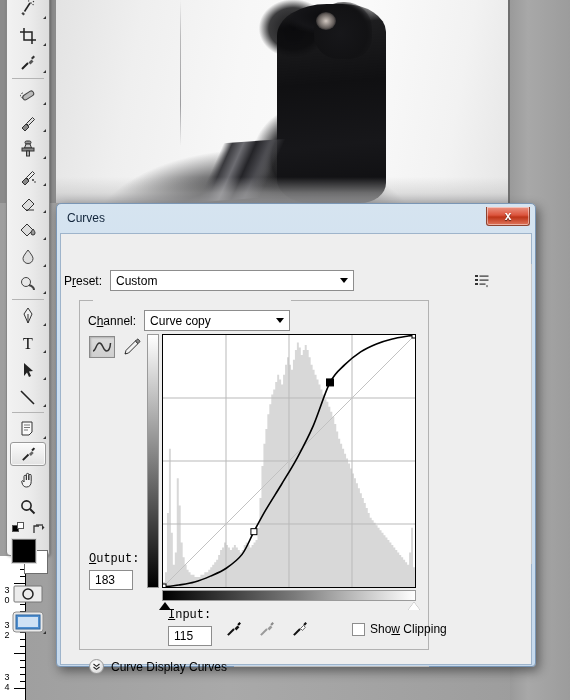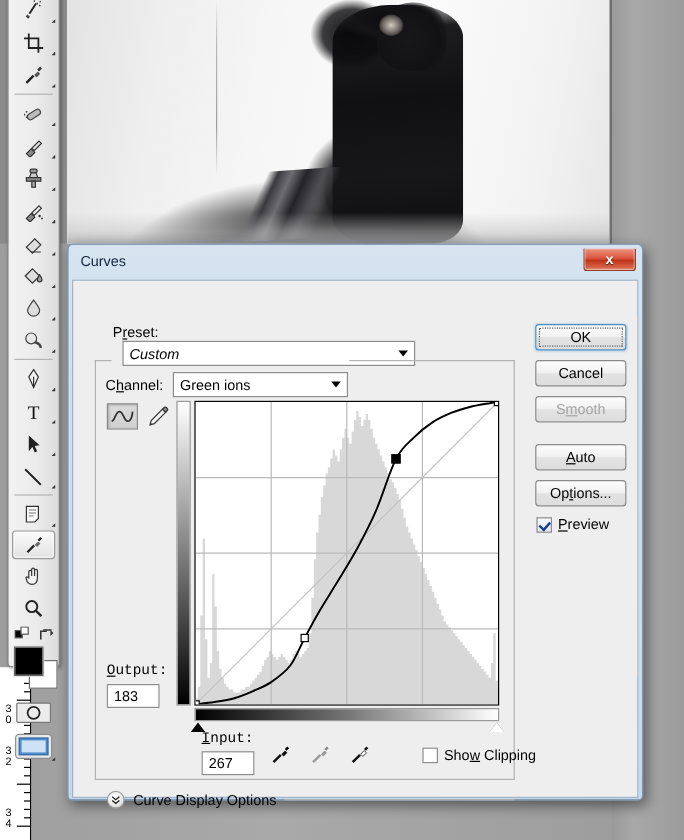--- a/index.html
+++ b/index.html
@@ -240,23 +240,23 @@
     position: relative;
     height: 432px;
     background: #eeeeee;
     border: 1px solid #9eb4cb;
     box-sizing: border-box;
   }
 
   
   .row-preset {
     position: absolute;
-    left: 33px; top: 36px;
-    display: flex;
-    flex-direction: column;
+    left: 3px; top: 36px;
+    display: flex;
+    align-items: center;
   }
   .lbl {
     font-size: 12px;
     color: #000;
     white-space: nowrap;
   }
   .lbl u { text-decoration: underline; }
   .combo {
     position: relative;
     background: #fff;
@@ -738,21 +738,21 @@
       <div class="dialog-title">Curves</div>
       <div class="close-btn">
         <span class="close-x">x</span>
       </div>
     </div>
 
     <div class="dialog-body">
 
       <div class="row-preset">
         <span class="lbl">P<u>r</u>eset:</span>
-        <div class="combo" style="width:244px; margin-left:8px;font-style:italic;">
+        <div class="combo" style="width:244px; margin-left:8px;">
           <span>Custom</span>
           <span class="combo-arrow">
               <span class="tri-down"></span>
             </span>
         </div>
       </div>
       <div class="preset-menu-icon">
         <svg width="15" height="15" viewBox="0 0 15 15">
           <rect x="0" y="2" width="3" height="2" fill="#333"></rect>
             <rect x="4.5" y="2.5" width="9" height="1.2" fill="#333"></rect>
@@ -764,21 +764,21 @@
         </svg>
       </div>
 
       <div class="group-box"></div>
       <div class="group-top-left"></div>
       <div class="group-top-right"></div>
 
       <div class="row-channel">
         <span class="lbl">C<u>h</u>annel:</span>
         <div class="combo" style="width:146px; margin-left:8px;">
-          <span>Green ions</span>
+          <span>Curve copy</span>
           <span class="combo-arrow">
               <span class="tri-down"></span>
             </span>
         </div>
       </div>
 
       <div class="curve-tools">
         <div class="ctool pressed">
           <svg width="20" height="14" viewBox="0 0 20 14">
               <path d="M1 11C4 11 4 3 7.5 3s3.5 8 7 8 4-8 4-8" stroke="#333" stroke-width="1.5" fill="none"></path>
@@ -820,21 +820,21 @@
       <div class="output-block">
         <div class="field-label"><u>O</u>utput:</div>
         <div class="num-input" style="margin-top:4px;">
           <span>183</span>
         </div>
       </div>
 
       <div class="input-block">
         <div class="field-label"><u>I</u>nput:</div>
         <div class="num-input" style="margin-top:4px;">
-          <span>267</span>
+          <span>115</span>
         </div>
       </div>
 
       <div class="droppers">
         <span>
           <svg width="17" height="17" viewBox="0 0 18 18">
               <path d="M2 16l6.5-6.5" stroke="#111" stroke-width="2.2" fill="none"></path>
               <path d="M9 9l3.2-3.2 2 2L11 11z" fill="#111"></path>
               <path d="M12 4.4l2.2-2.2 1.6 1.6-2.2 2.2z" fill="#000"></path>
             </svg>
@@ -859,42 +859,21 @@
         <span class="cb"></span>
         <span class="lbl">Sho<u>w</u> Clipping</span>
       </div>
 
       <div class="cdo-row">
         <span class="chev-btn">
           <svg width="9" height="9" viewBox="0 0 9 9">
               <path d="M1.5 2l3 2.4L7.5 2M1.5 5l3 2.4L7.5 5" stroke="#222" stroke-width="1.1" fill="none"></path>
             </svg>
         </span>
-        <span class="lbl">Curve Display Options</span>
+        <span class="lbl">Curve Display Curves</span>
         <span class="cdo-line"></span>
       </div>
 
       <div class="vsep"></div>
-      <div class="btncol">
-        <div class="btn default">
-          <span>OK</span>
-        </div>
-        <div class="btn">
-          <span>Cancel</span>
-        </div>
-        <div class="btn disabled" style="margin-bottom:18px">
-          <span>S<u>m</u>ooth</span>
-        </div>
-        <div class="btn">
-          <span><u>A</u>uto</span>
-        </div>
-        <div class="btn">
-          <span>Op<u>t</u>ions...</span>
-        </div>
-        <div class="preview-row">
-          <span class="cb checked"></span>
-          <span class="preview-lbl"><u>P</u>review</span>
-        </div>
-      </div>
 
     </div>
   </div>
 </div>
 
 </body></html>

